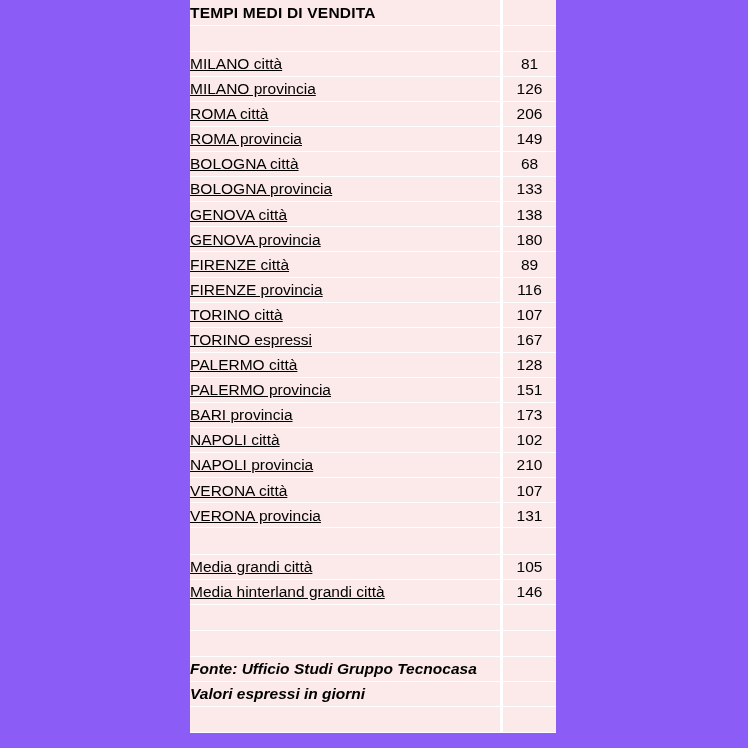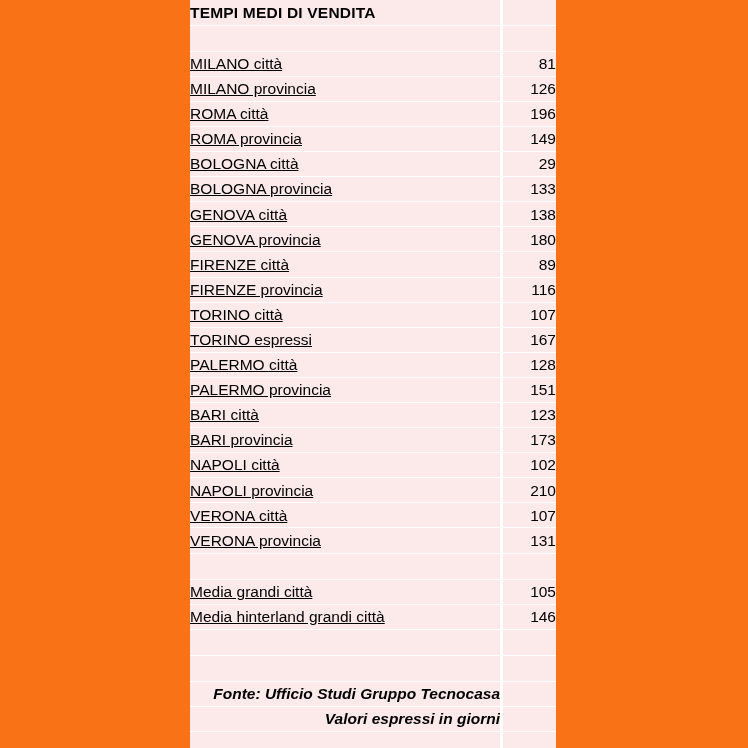--- a/index.html
+++ b/index.html
@@ -10,21 +10,21 @@
   body {
     width: 748px;
     height: 748px;
     font-family: "Liberation Sans", sans-serif;
     -webkit-font-smoothing: antialiased;
   }
   #page {
     position: relative;
     width: 748px;
     height: 748px;
-    background: #f97316;
+    background: #8b5cf6;
     overflow: hidden;
   }
   #table {
     position: absolute;
     left: 190px;
     top: 0px;
     width: 363px;
     border-collapse: collapse;
     background: #fce9e9;
     table-layout: fixed;
@@ -43,40 +43,39 @@
     line-height: 1;
   }
   td.label {
     width: 310px;
     padding-left: 6px;
     white-space: nowrap;
     overflow: hidden;
   }
   td.value {
     width: 53px;
-    text-align: right;
+    text-align: center;
     padding-right: 8px;
   }
   
   #table td.value {
     border-left: 3px solid #ffffff;
   }
   tr.title td.label {
     font-weight: bold;
     font-size: 16.5px;
     letter-spacing: 0.2px;
   }
   tr.spacer td {
     height: 25.1px;
   }
   tr.note td.label {
     font-style: italic;
     font-weight: bold;
     font-size: 13.5px;
-    text-align: right;
   }
   tr.row td.label {
     font-size: 15.5px;
     text-decoration: underline;
   }
   
   #table tr td {
     border-bottom: 1px solid #ffffff;
   }
 </style>
@@ -98,29 +97,29 @@
       <tr class="row">
         <td class="label">MILANO città</td>
         <td class="value">81</td>
       </tr>
       <tr class="row">
         <td class="label">MILANO provincia</td>
         <td class="value">126</td>
       </tr>
       <tr class="row">
         <td class="label">ROMA città</td>
-        <td class="value">196</td>
+        <td class="value">206</td>
       </tr>
       <tr class="row">
         <td class="label">ROMA provincia</td>
         <td class="value">149</td>
       </tr>
       <tr class="row">
         <td class="label">BOLOGNA città</td>
-        <td class="value">29</td>
+        <td class="value">68</td>
       </tr>
       <tr class="row">
         <td class="label">BOLOGNA provincia</td>
         <td class="value">133</td>
       </tr>
       <tr class="row">
         <td class="label">GENOVA città</td>
         <td class="value">138</td>
       </tr>
       <tr class="row">
@@ -143,24 +142,20 @@
         <td class="label">TORINO espressi</td>
         <td class="value">167</td>
       </tr>
       <tr class="row">
         <td class="label">PALERMO città</td>
         <td class="value">128</td>
       </tr>
       <tr class="row">
         <td class="label">PALERMO provincia</td>
         <td class="value">151</td>
-      </tr>
-      <tr class="row">
-        <td class="label">BARI città</td>
-        <td class="value">123</td>
       </tr>
       <tr class="row">
         <td class="label">BARI provincia</td>
         <td class="value">173</td>
       </tr>
       <tr class="row">
         <td class="label">NAPOLI città</td>
         <td class="value">102</td>
       </tr>
       <tr class="row">

